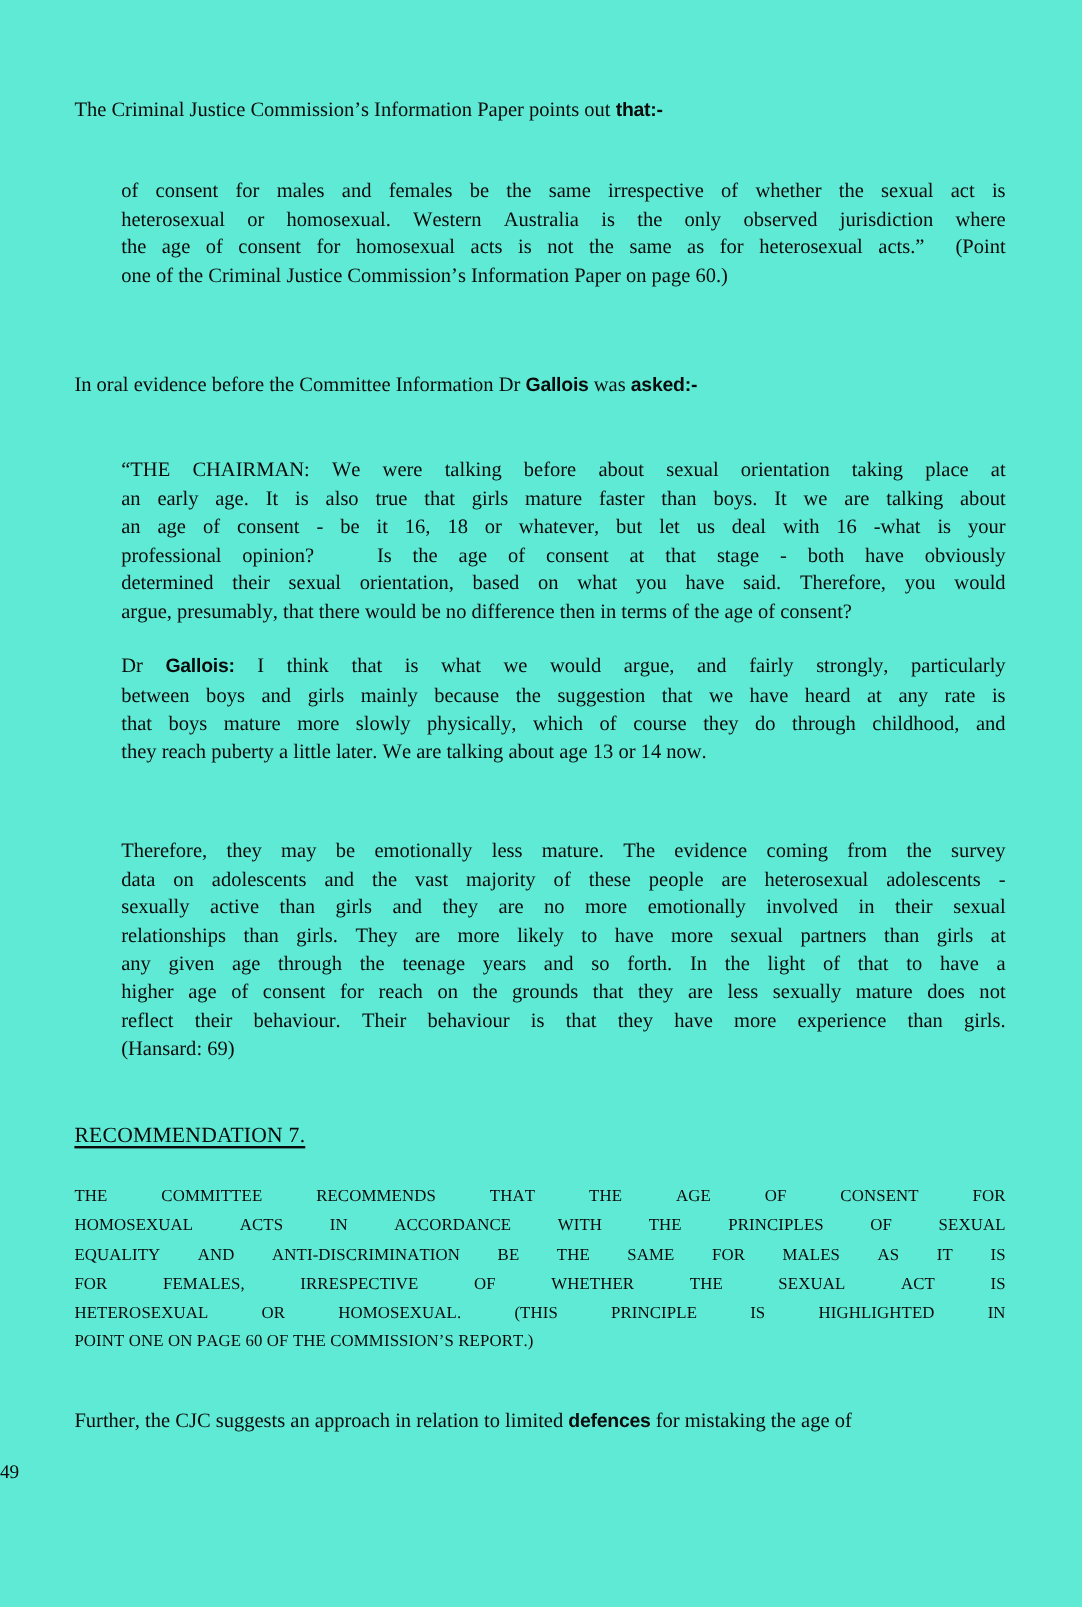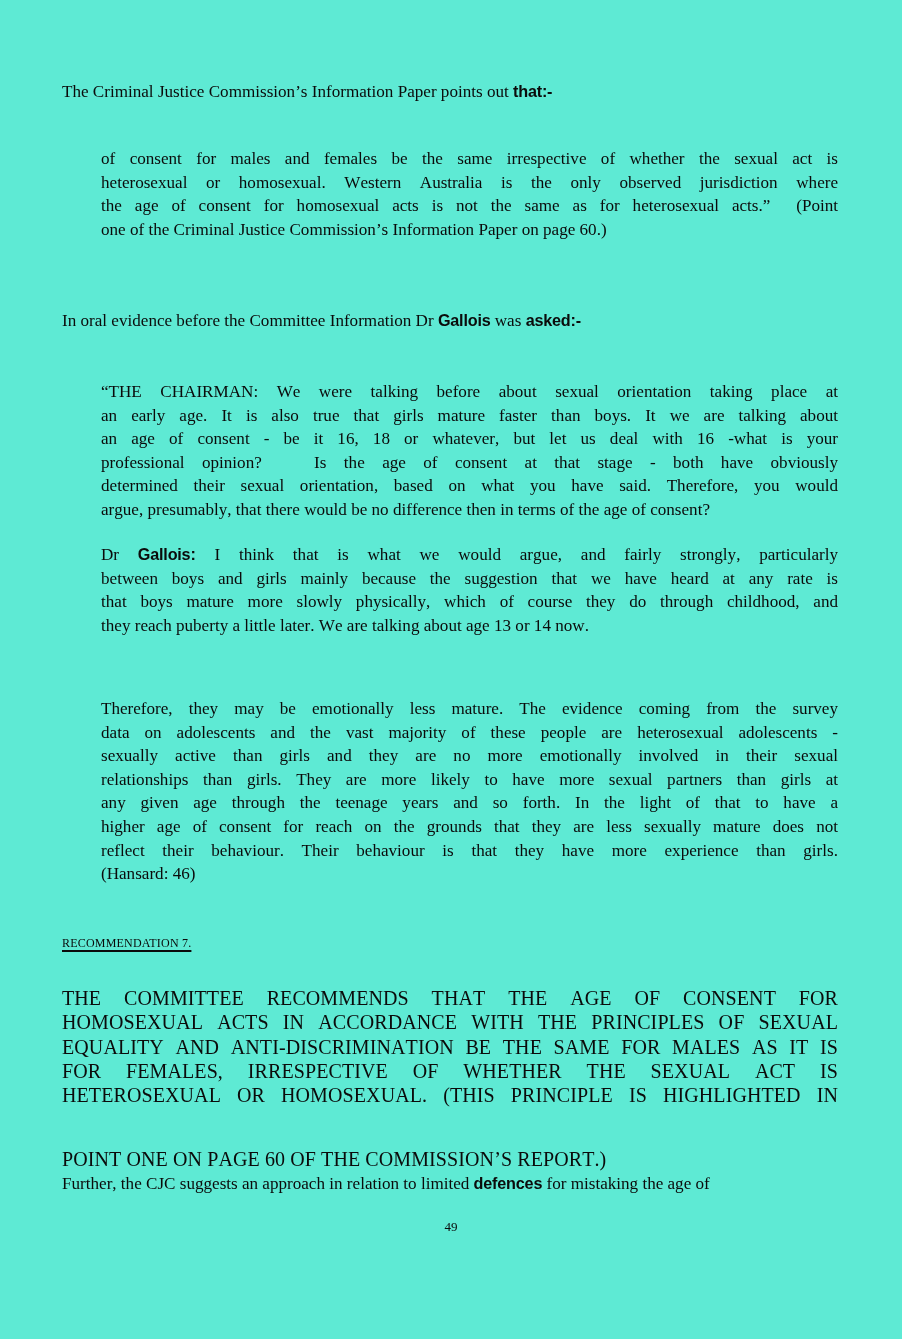--- a/index.html
+++ b/index.html
@@ -67,56 +67,54 @@
     font-family: "Liberation Sans", "DejaVu Sans", sans-serif;
     font-weight: 700;
     font-size: 16.2px;
     letter-spacing: -0.2px;
   }
 
   
   .rec-heading {
     position: absolute;
     left: 62px;
-    font-size: 12px;
+    font-size: 18px;
     letter-spacing: 0.2px;
     text-decoration: underline;
     text-underline-offset: 3px;
     text-decoration-thickness: 1.6px;
     white-space: pre;
   }
 
   
   .rec-block {
     position: absolute;
     left: 62px;
     width: 776px;
-    font-size: 20px;
+    font-size: 14px;
     line-height: 24.3px;
     letter-spacing: 0.1px;
   }
   .rec-line {
     display: block;
     text-align: justify;
     text-align-last: justify;
   }
   .rec-line.last {
     text-align: center;
     text-align-last: left;
-    margin-top: 40px;
   }
 
   
   .page-number {
     position: absolute;
     top: 1219px;
     left: 0;
     width: 902px;
-    text-align: center;
-    font-size: 13px;
+    font-size: 16px;
   }
 
   
   #para-intro      { top: 80px; }
   #quote-cjc       { top: 147px; }
   #para-oral       { top: 309px; }
   #quote-chairman  { top: 380px; }
   #quote-gallois   { top: 543px; }
   #quote-therefore { top: 649px; margin-top: 48px; }
   #rec-title       { top: 936px; }
@@ -160,21 +158,21 @@
     </div>
 
   <div class="quote-block" id="quote-therefore">
       <span class="quote-line"><span>Therefore, they may be emotionally less mature. The evidence coming from the survey</span></span>
       <span class="quote-line"><span>data on adolescents and the vast majority of these people are heterosexual adolescents -</span></span>
       <span class="quote-line"><span>sexually active than girls and they are no more emotionally involved in their sexual</span></span>
       <span class="quote-line"><span>relationships than girls. They are more likely to have more sexual partners than girls at</span></span>
       <span class="quote-line"><span>any given age through the teenage years and so forth. In the light of that to have a</span></span>
       <span class="quote-line"><span>higher age of consent for reach on the grounds that they are less sexually mature does not</span></span>
       <span class="quote-line"><span>reflect their behaviour. Their behaviour is that they have more experience than girls.</span></span>
-      <span class="quote-line ragged"><span>(Hansard: 46)</span></span>
+      <span class="quote-line ragged"><span>(Hansard: 69)</span></span>
     </div>
 
   <div class="rec-heading" id="rec-title">RECOMMENDATION 7.</div>
 
   <div class="rec-block" id="rec-body">
       <span class="rec-line">THE COMMITTEE RECOMMENDS THAT THE AGE OF CONSENT FOR</span>
       <span class="rec-line">HOMOSEXUAL ACTS IN ACCORDANCE WITH THE PRINCIPLES OF SEXUAL</span>
       <span class="rec-line">EQUALITY AND ANTI-DISCRIMINATION BE THE SAME FOR MALES AS IT IS</span>
       <span class="rec-line">FOR FEMALES, IRRESPECTIVE OF WHETHER THE SEXUAL ACT IS</span>
       <span class="rec-line">HETEROSEXUAL OR HOMOSEXUAL. (THIS PRINCIPLE IS HIGHLIGHTED IN</span>

